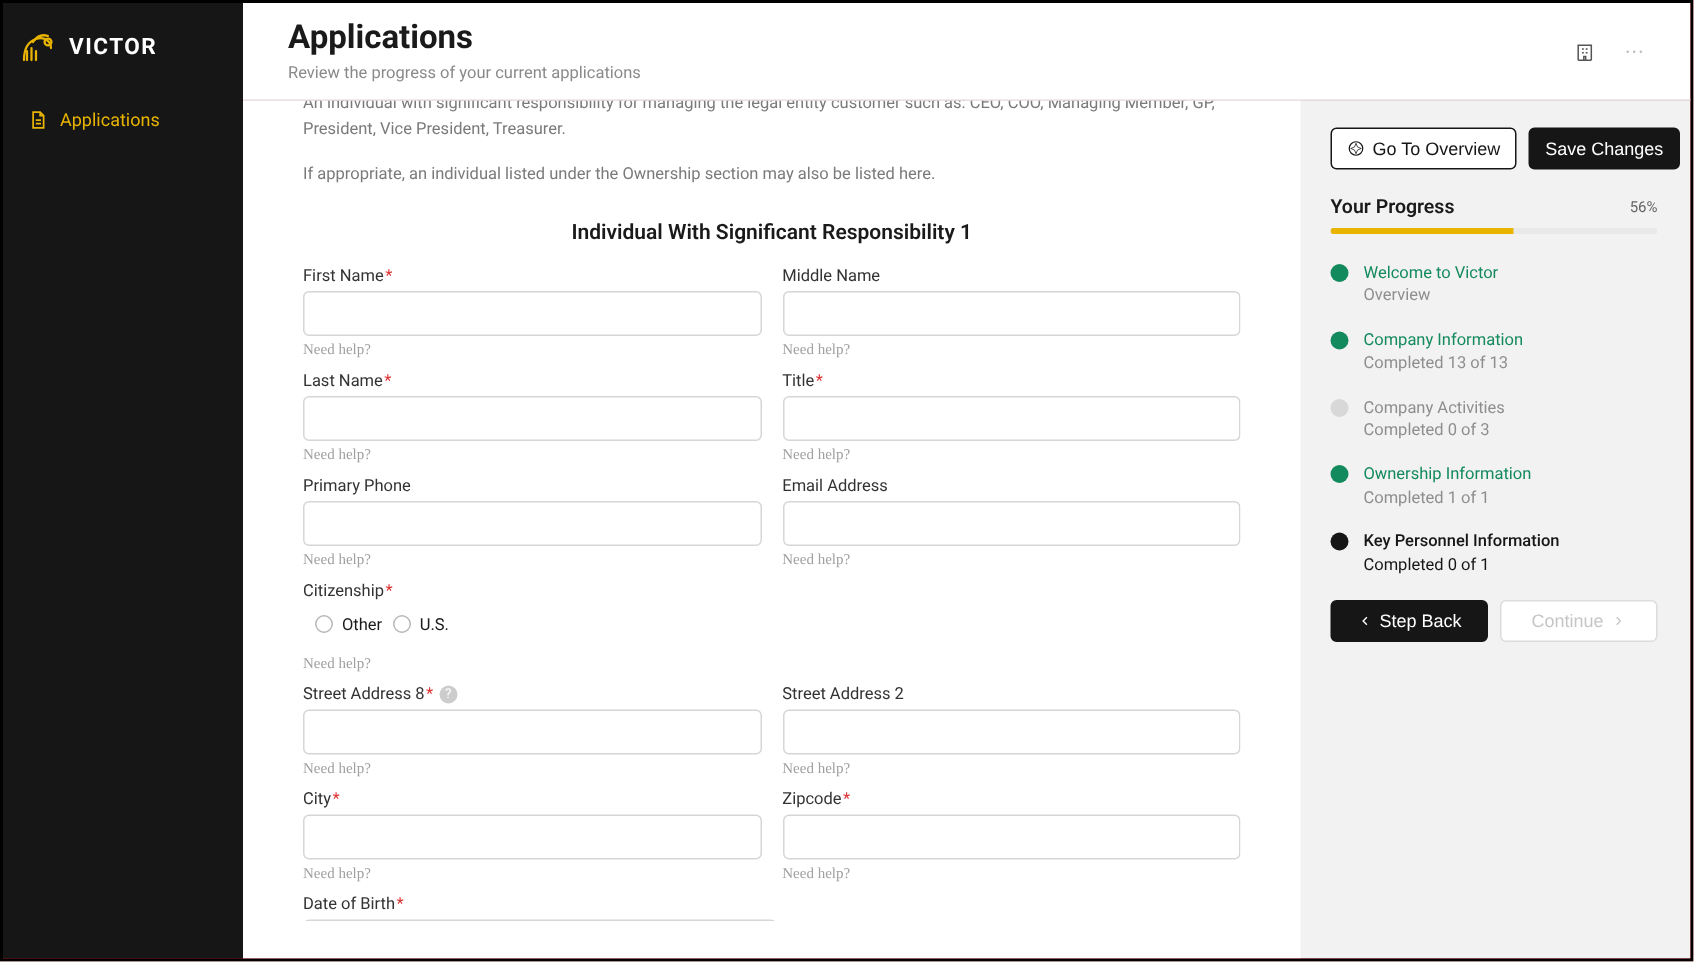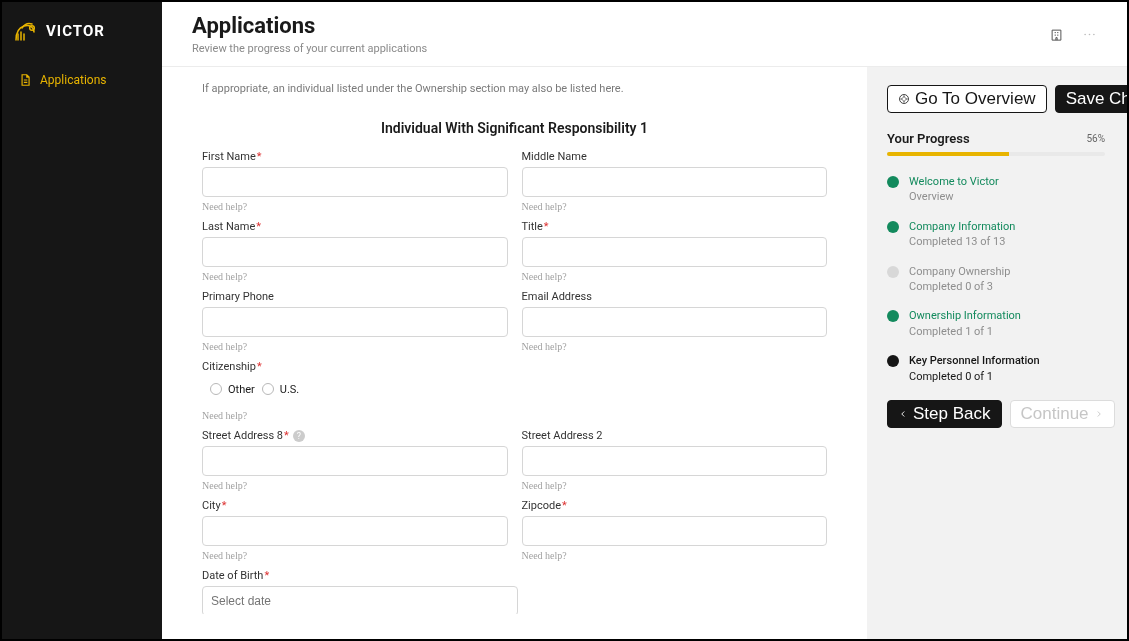--- a/index.html
+++ b/index.html
@@ -58,21 +58,21 @@
   .radio-row { display: flex; gap: 7px; margin: 6px 0 4px 8px; }
   .radio-opt { display: flex; align-items: center; gap: 6px; font-size: 11px; }
   .radio-circle { width: 12px; height: 12px; border: 1.5px solid #b8b8b8; border-radius: 50%; background:#fff; }
 
   .date-input-wrap { position: relative; width: 316px; }
   .date-input { width: 100%; height: 30px; border: 1px solid #d6d6d6; border-radius: 4px; padding: 0 30px 0 8px; font-size: 12px; color:#bbb; }
 
   .right-panel { width: 240px; padding: 18px 22px 0 0; flex-shrink: 0; }
   .action-row { display: flex; gap: 8px; margin-bottom: 18px; }
   .btn {
-    font-size: 17px; border-radius: 4px; height: 28px; padding: 0 10px;
+    font-size: 12px; border-radius: 4px; height: 28px; padding: 0 10px;
     display: flex; align-items: center; gap: 5px; cursor: pointer; white-space: nowrap; text-align: right;
   }
   .btn-outline { background: #fff; color: #161616; border: 1px solid #161616; }
   .btn-dark { background: #161616; color: #fff; border: 1px solid #161616; }
   .btn-light-disabled { background: #fff; border: 1px solid #dcdcdc; color: #c6c6c6; justify-content: center; flex:1; cursor: default; }
   .btn-dark-full { background:#161616; color:#fff; border:1px solid #161616; flex:1; justify-content:center; }
 
   .progress-head { display:flex; align-items:center; justify-content:space-between; margin-bottom:6px; }
   .progress-title { font-size: 13px; font-weight: 600; }
   .progress-pct { font-size: 10px; color: #666; }
@@ -135,20 +135,21 @@
           <circle cx="19" cy="12" r="1.3" fill="#bbb"></circle>
         </svg>
     </div>
   </div>
 
   <div class="content">
     <div class="content-inner">
 
       <div class="form-panel">
         <div class="form-scroll">
+          <p class="intro-cut intro-p1">An individual with significant responsibility for managing the legal entity customer such as: CEO, COO, Managing Member, GP, President, Vice President, Treasurer.</p>
           <p class="intro-cut intro-p2">If appropriate, an individual listed under the Ownership section may also be listed here.</p>
           <div class="section-title">Individual With Significant Responsibility 1</div>
 
           <div class="fields">
 
             <div class="field">
               <label class="field-label"><span>First Name</span><span class="req">*</span></label>
               <input class="input" style="">
               <span class="help">Need help?</span>
             </div>
@@ -262,21 +263,21 @@
             <div class="step">
               <div class="step-dot dot-done"></div>
               <div class="step-text">
                 <div class="step-title-done">Company Information</div>
                 <div class="step-sub">Completed 13 of 13</div>
               </div>
             </div>
             <div class="step">
               <div class="step-dot dot-todo"></div>
               <div class="step-text">
-                <div class="step-title-todo">Company Ownership</div>
+                <div class="step-title-todo">Company Activities</div>
                 <div class="step-sub">Completed 0 of 3</div>
               </div>
             </div>
             <div class="step">
               <div class="step-dot dot-done"></div>
               <div class="step-text">
                 <div class="step-title-done">Ownership Information</div>
                 <div class="step-sub">Completed 1 of 1</div>
               </div>
             </div>

